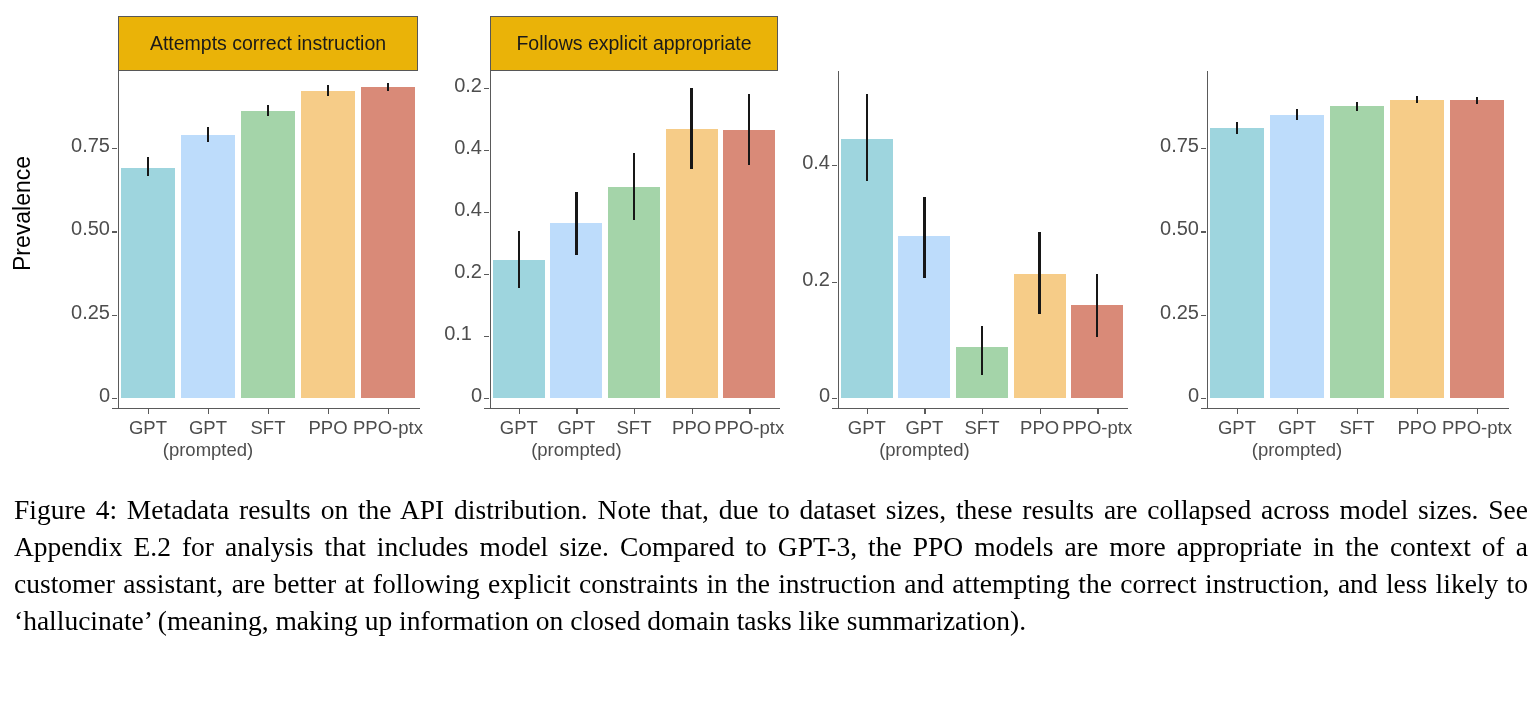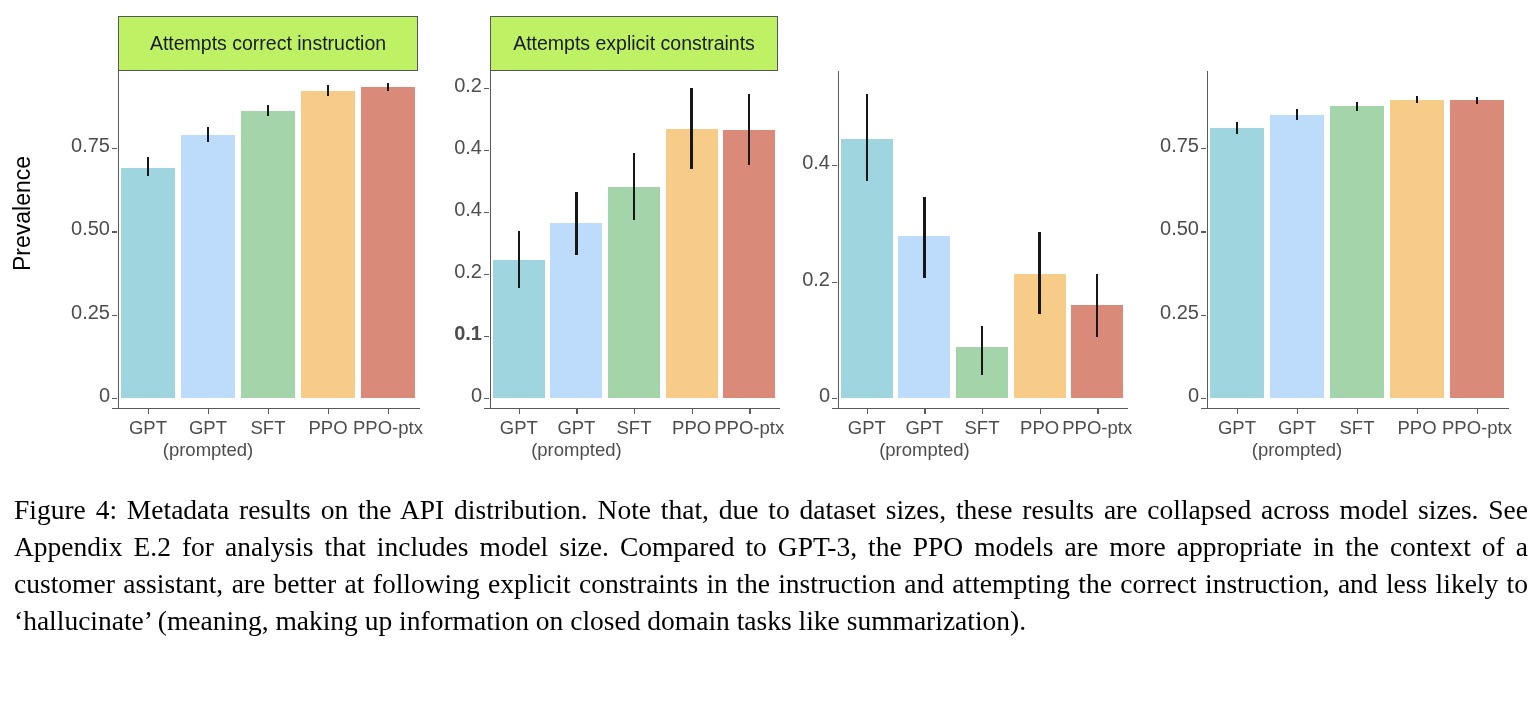--- a/index.html
+++ b/index.html
@@ -41,21 +41,21 @@
     position: absolute;
     top: 0;
     height: 480px;
   }
 
   
   .strip {
     position: absolute;
     box-sizing: border-box;
     border: 1.4px solid #575757;
-    background: #bef264;
+    background: #eab308;
     display: flex;
     align-items: center;
     justify-content: center;
     text-align: center;
     color: #1a1a1a;
     font-size: 19.5px;
     line-height: 1.12;
     padding: 0 6px;
   }
 
@@ -161,33 +161,33 @@
         <div class="xtick" style="left: 328px; top: 409px;"></div>
         <div class="xlabel" style="left: 268px; width: 120px; top: 417px;">PPO</div>
         <div class="bar" style="left: 360.85px; width: 54.3px; top: 87.3644px; height: 310.636px; background: rgb(217, 138, 120);"></div>
         <div class="errbar" style="left: 386.8px; top: 83.0315px; height: 8.3325px;"></div>
         <div class="xtick" style="left: 388px; top: 409px;"></div>
         <div class="xlabel" style="left: 328px; width: 120px; top: 417px;">PPO-ptx</div>
         <div class="axis-line" style="left: 112px; top: 408px; width: 308px;"></div>
       </div>
       <div class="panel" style="left: 0px; width: 1540px;">
         <div class="strip" style="left: 490px; top: 16px; width: 288px; height: 55px;">
-          <div>Attempts explicit constraints</div>
+          <div>Follows explicit appropriate</div>
         </div>
         <div class="axis-line" style="left: 490px; top: 71px; width: 1.4px; height: 337px;"></div>
         <div class="tick-mark" style="left: 484px; top: 88px;"></div>
         <div class="tick-label" style="left: 322px; width: 160px; top: 74px;">0.2</div>
         <div class="tick-mark" style="left: 484px; top: 150px;"></div>
         <div class="tick-label" style="left: 322px; width: 160px; top: 136px;">0.4</div>
         <div class="tick-mark" style="left: 484px; top: 212px;"></div>
         <div class="tick-label" style="left: 322px; width: 160px; top: 198px;">0.4</div>
         <div class="tick-mark" style="left: 484px; top: 274px;"></div>
         <div class="tick-label" style="left: 322px; width: 160px; top: 260px;">0.2</div>
         <div class="tick-mark" style="left: 484px; top: 336px;"></div>
-        <div class="tick-label" style="left: 322px; width: 160px; top: 322px; font-weight: bold;">0.1</div>
+        <div class="tick-label" style="left: 312px; width: 160px; top: 322px;">0.1</div>
         <div class="tick-mark" style="left: 484px; top: 398px;"></div>
         <div class="tick-label" style="left: 322px; width: 160px; top: 384px;">0</div>
         <div class="bar" style="left: 492.736px; width: 52.128px; top: 260.36px; height: 137.64px; background: rgb(158, 213, 222);"></div>
         <div class="errbar" style="left: 517.6px; top: 230.6px; height: 57.66px;"></div>
         <div class="xtick" style="left: 518.8px; top: 409px;"></div>
         <div class="xlabel" style="left: 458.8px; width: 120px; top: 417px;">GPT</div>
         <div class="bar" style="left: 550.336px; width: 52.128px; top: 223.16px; height: 174.84px; background: rgb(189, 220, 251);"></div>
         <div class="errbar" style="left: 575.2px; top: 191.54px; height: 63.86px;"></div>
         <div class="xtick" style="left: 576.4px; top: 409px;"></div>
         <div class="xlabel" style="left: 516.4px; width: 120px; top: 417px;">GPT</div>

